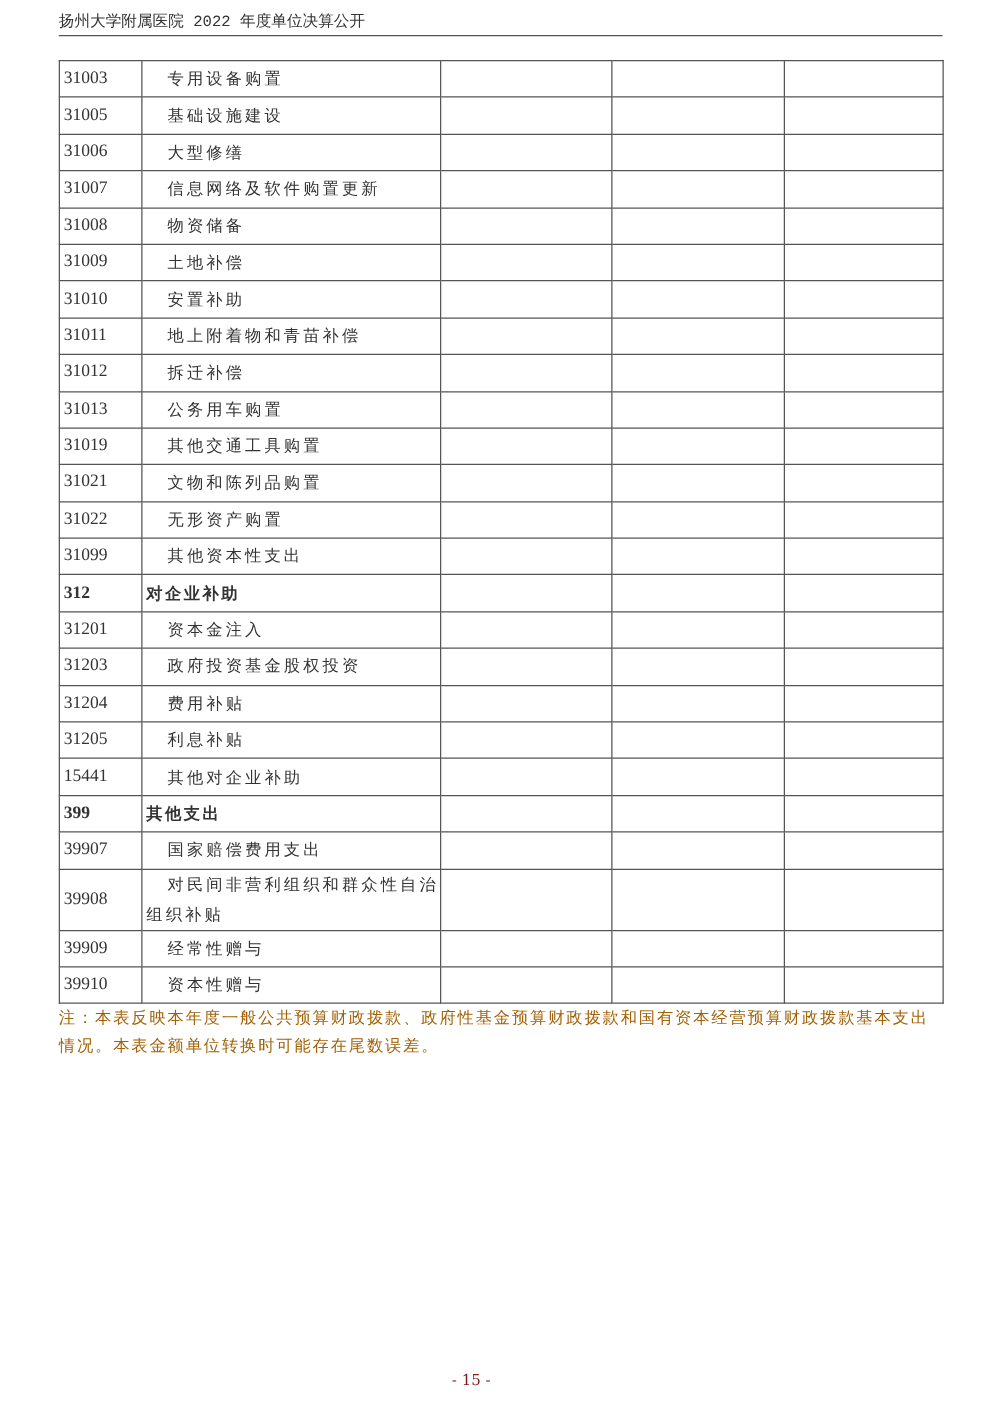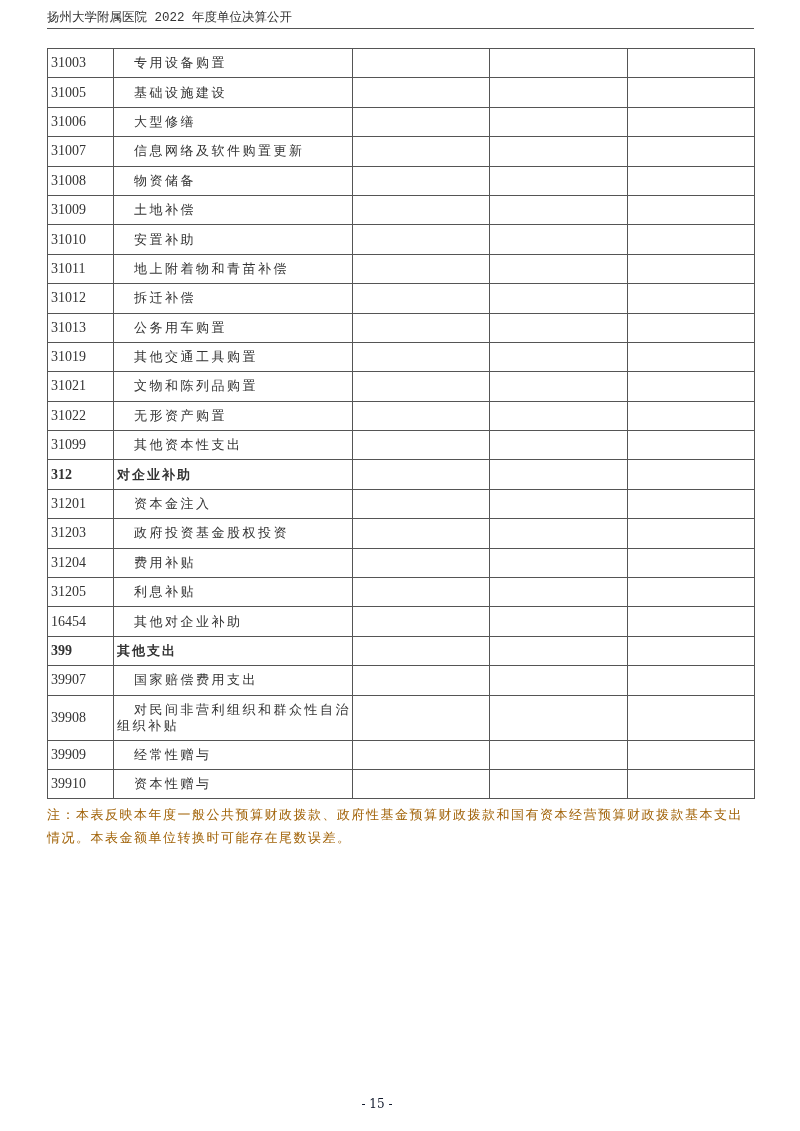--- a/index.html
+++ b/index.html
@@ -6,23 +6,23 @@
   body { width:800px; height:1131px; position:relative; overflow:hidden; font-family:"DejaVu Serif","Liberation Serif",serif; color:#222; }
   .header { position:absolute; left:47px; top:10px; width:707px; height:18px; border-bottom:1px solid #555; font-size:12.5px; line-height:16px; color:#333;font-family:Liberation Mono, monospace; }
   .table-wrap { position:absolute; left:47px; top:48px; width:707px; }
   table { border-collapse:collapse; width:707px; table-layout:fixed;border-radius:15px; }
   td { border:1px solid #555; height:28.4px; padding:0; font-size:13px; color:#333; vertical-align:middle; }
   td.code { padding-left:3px; font-family:"Liberation Serif","DejaVu Serif",serif; font-size:14px; }
   td.name { padding-left:20px; letter-spacing:2.5px;font-family:Liberation Serif, serif; }
   tr.cat td.code { font-weight:bold; }
   tr.cat td.name { padding-left:3px; font-weight:bold; letter-spacing:2px; }
   tr.tall td { height:44px; }
-  tr.tall td.name { line-height:16px; padding-left:3px; text-indent:17px;margin-left:41px; }
+  tr.tall td.name { line-height:24px; padding-left:3px; text-indent:17px;margin-left:41px; }
   .note { position:absolute; left:47px; top:803px; width:710px; font-size:13px; line-height:23px; color:#a16207; letter-spacing:1.5px; }
-  .page-num { position:absolute; left:0; width:754px; top:1097px; text-align:center; font-size:12px; color:#0f172a; }
+  .page-num { position:absolute; left:0; width:754px; top:1097px; text-align:center; font-size:12px; color:#7f1d1d; }
 </style>
 </head>
 <body>
 
 <div class="header">扬州大学附属医院 2022 年度单位决算公开</div>
 
 <div class="table-wrap">
   <table>
     <colgroup>
       <col style="width:66px">
@@ -159,21 +159,21 @@
           <td></td>
         </tr>
         <tr>
           <td class="code">31205</td>
           <td class="name">利息补贴</td>
           <td></td>
           <td></td>
           <td></td>
         </tr>
         <tr>
-          <td class="code">16454</td>
+          <td class="code">15441</td>
           <td class="name">其他对企业补助</td>
           <td></td>
           <td></td>
           <td></td>
         </tr>
         <tr class="cat">
           <td class="code">399</td>
           <td class="name">其他支出</td>
           <td></td>
           <td></td>

